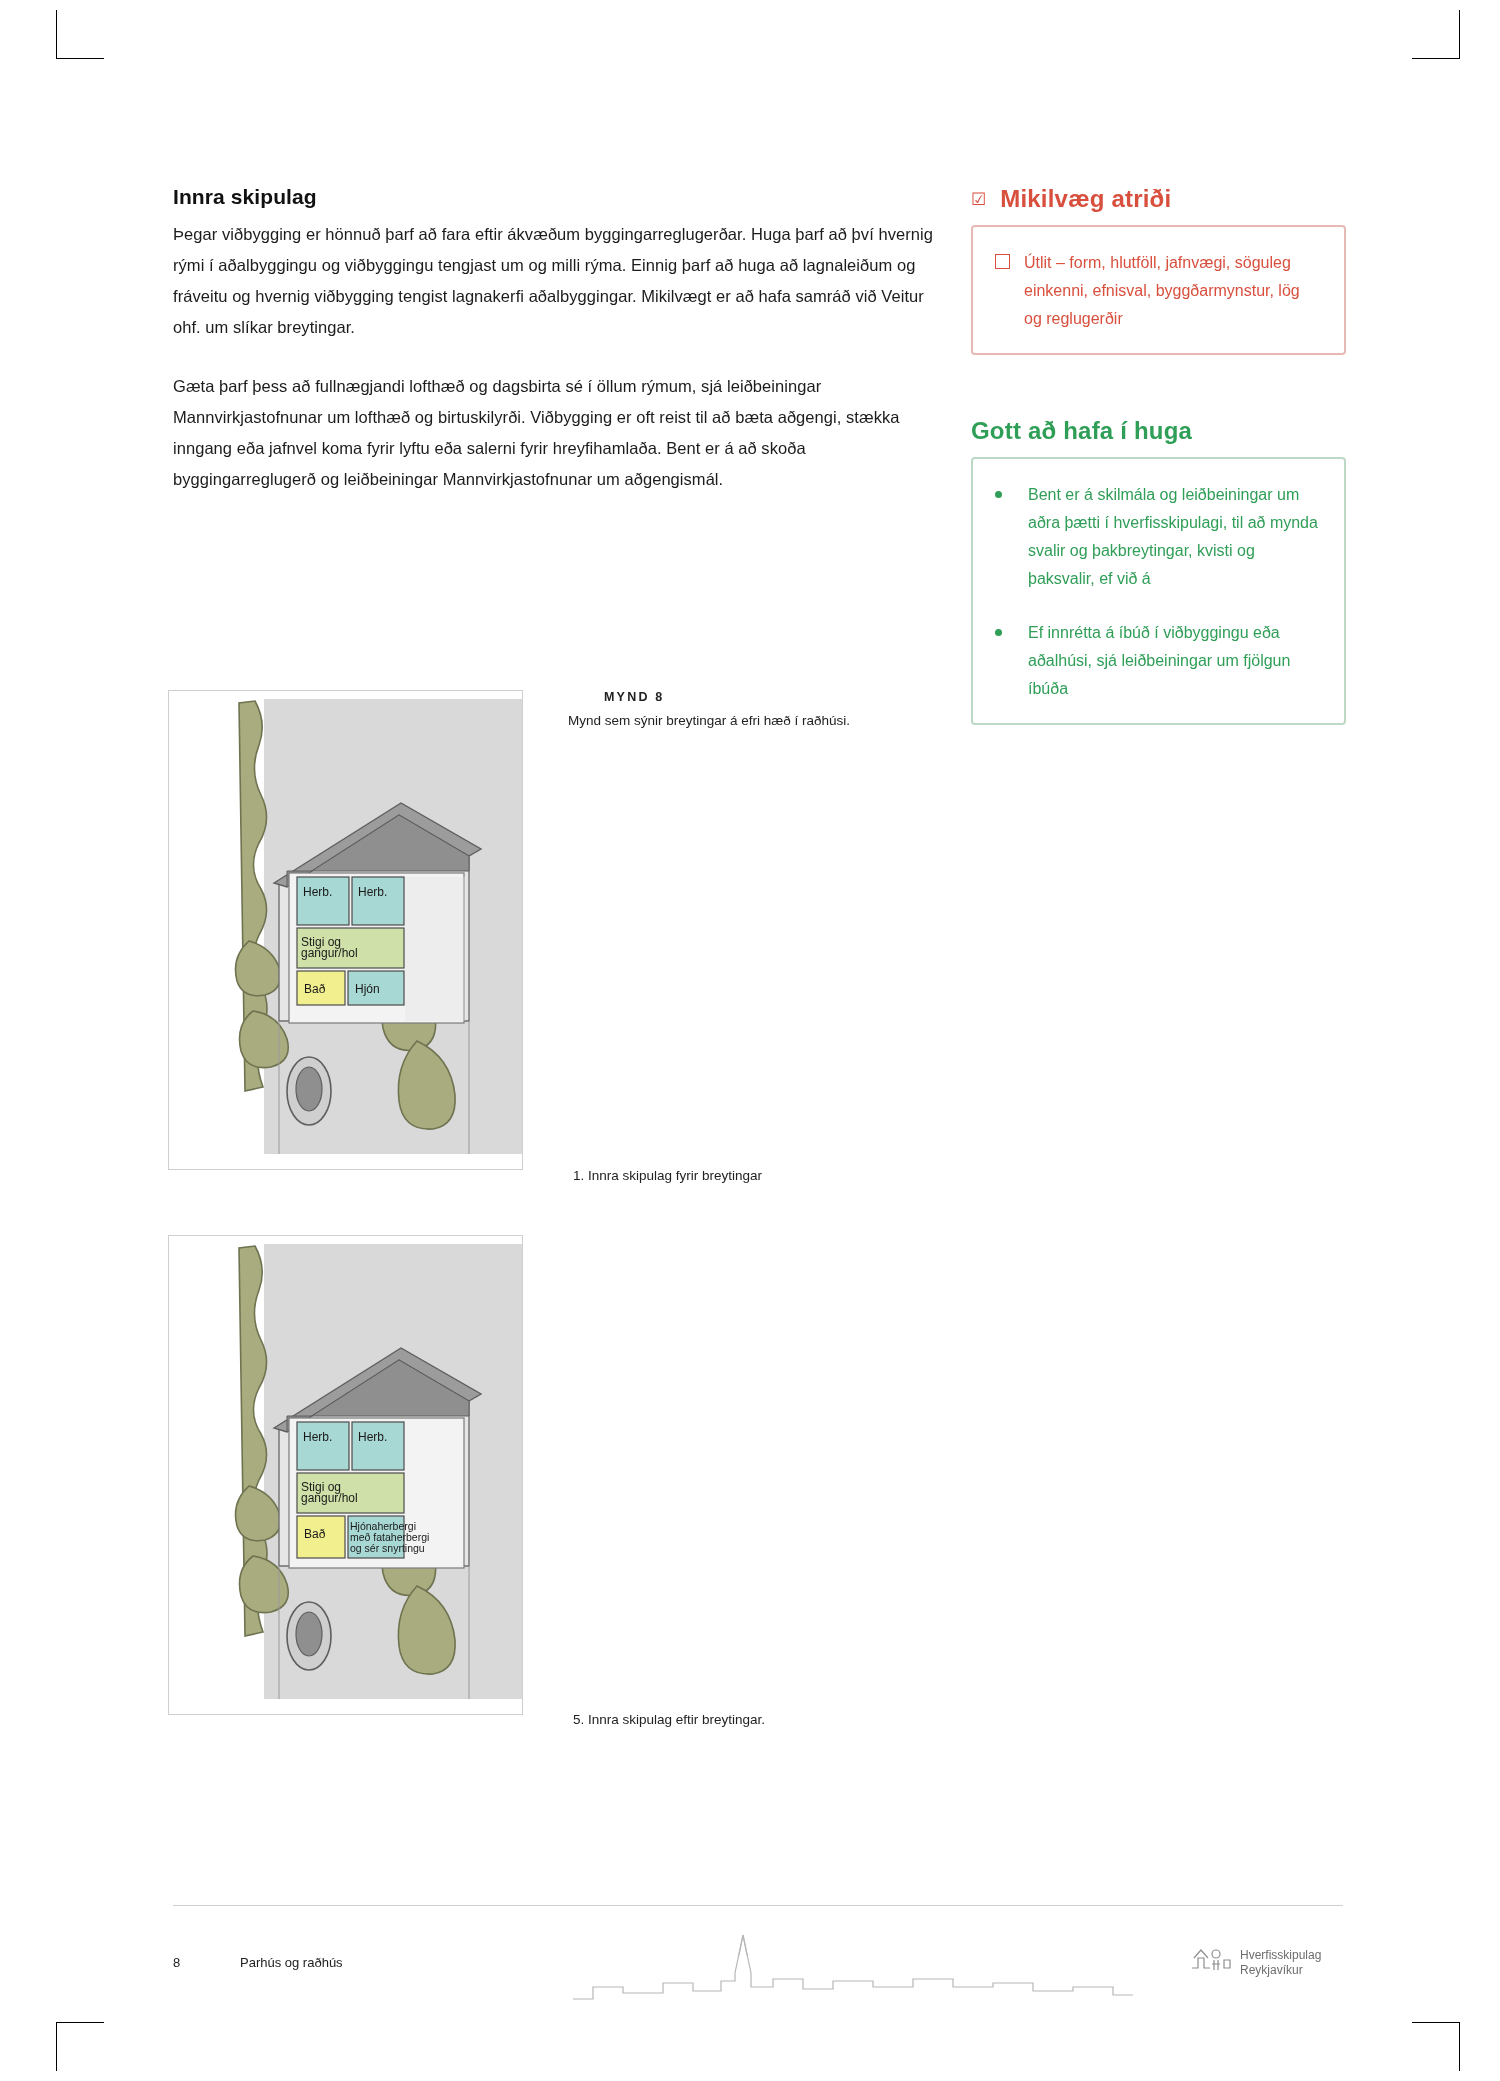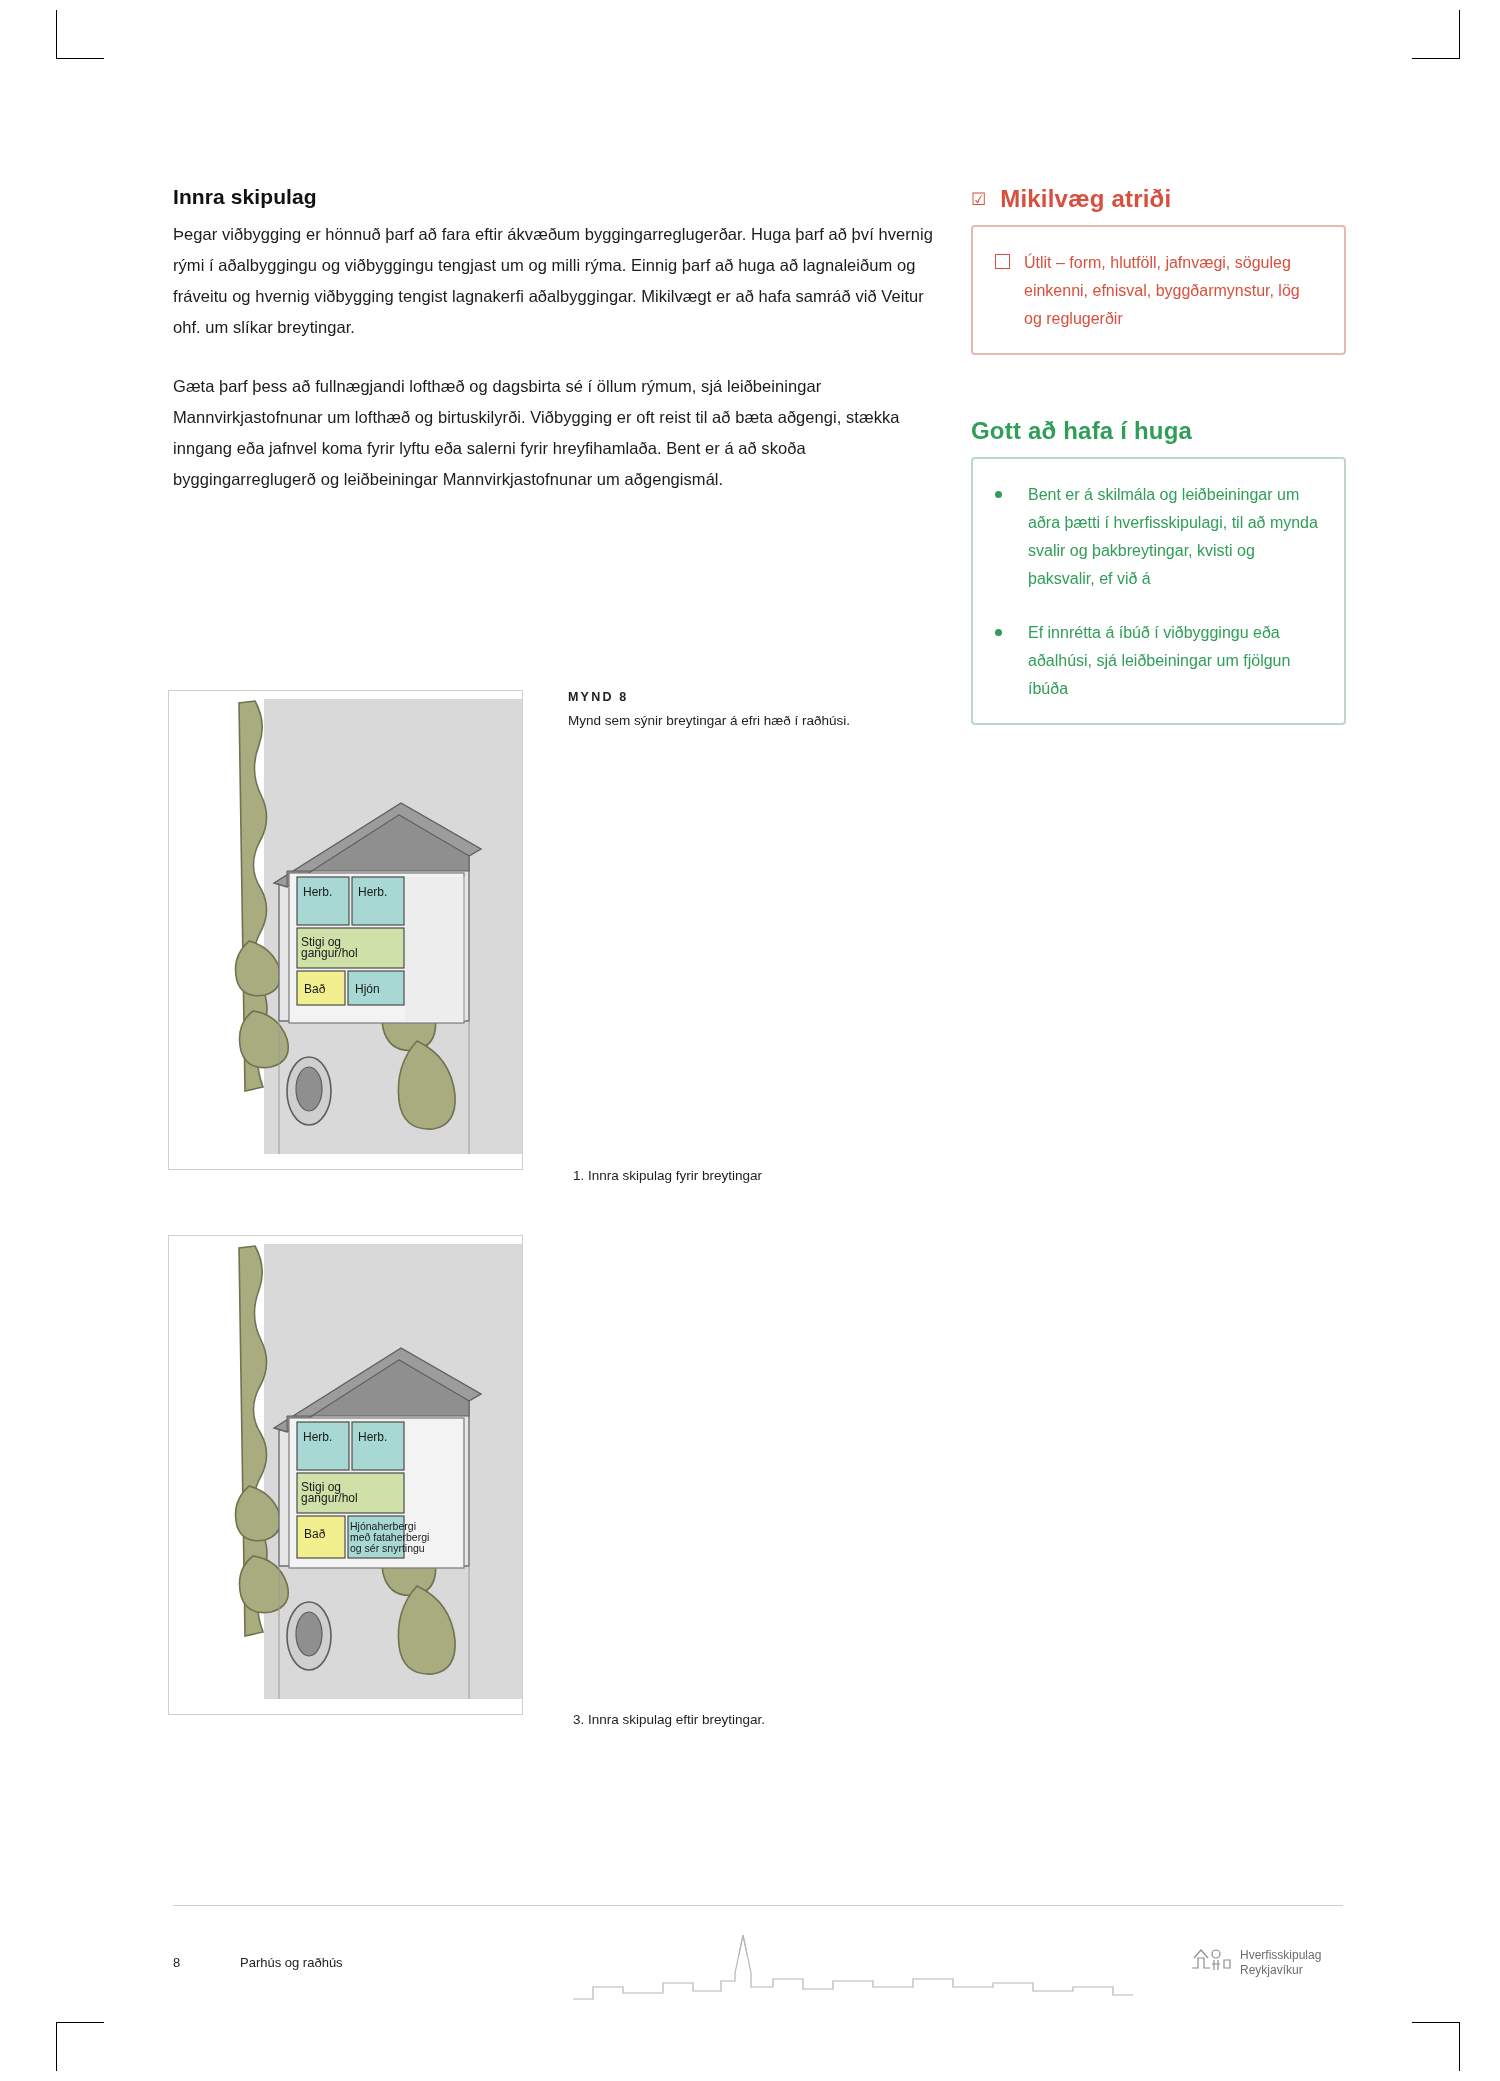--- a/index.html
+++ b/index.html
@@ -152,20 +152,21 @@
     border: 1px solid #cfcfcf;
     background: #22c55e;
     box-sizing: border-box;
     overflow: hidden;
   }
   .fig-caption-label {
     font-size: 12.5px;
     letter-spacing: 2.2px;
     font-weight: bold;
     color: #222;
+    margin-left: 36px;
   }
   .fig-caption-text {
     font-size: 13.5px;
     line-height: 22px;
     color: #222;
     margin-top: 6px;
   }
   .fig-subcaption {
     position: absolute;
     font-size: 13.5px;
@@ -355,21 +356,21 @@
       <text x="181" y="294" font-family="Liberation Sans, sans-serif" font-size="10.5" fill="#1a1a1a">Hjónaherbergi</text>
       <text x="181" y="305" font-family="Liberation Sans, sans-serif" font-size="10.5" fill="#1a1a1a">með fataherbergi</text>
       <text x="181" y="316" font-family="Liberation Sans, sans-serif" font-size="10.5" fill="#1a1a1a">og sér snyrtingu</text>
 
       <ellipse cx="140" cy="400" rx="22" ry="34" fill="#cfcfcf" stroke="#5e5e5e" stroke-width="1.6"></ellipse>
       <ellipse cx="140" cy="398" rx="13" ry="22" fill="#8f8f8f" stroke="#5e5e5e" stroke-width="1.2"></ellipse>
       <path d="M110 330 L110 463" stroke="#9a9a9a" stroke-width="1"></path>
       <path d="M300 330 L300 463" stroke="#9a9a9a" stroke-width="1"></path>
     </svg>
   </div>
-  <div class="fig-subcaption" style="left:565px; top:1712px;">3. Innra skipulag eftir breytingar.</div>
+  <div class="fig-subcaption" style="left:565px; top:1712px;">5. Innra skipulag eftir breytingar.</div>
 
   <div class="footer-rule"></div>
 
   <svg class="footer-skyline" width="600" height="110" viewBox="0 0 600 110">
     <path d="M20 104 L40 104 L40 92 L70 92 L70 98 L110 98 L110 88 L140 88 L140 96 L168 96 L168 86 L182 86 L182 78 L190 40 L198 78 L198 92 L220 92 L220 84 L250 84 L250 94 L280 94 L280 86 L320 86 L320 92 L360 92 L360 84 L400 84 L400 92 L440 92 L440 88 L480 88 L480 96 L520 96 L520 92 L560 92 L560 100 L580 100" fill="none" stroke="#b6b6b6" stroke-width="1.2"></path>
     <path d="M186 60 L190 40 L194 60" fill="none" stroke="#b6b6b6" stroke-width="1.2"></path>
   </svg>
 
   <svg class="footer-mark" width="50" height="40" viewBox="0 0 50 40">
     <path d="M6 30 L12 30 L12 20 L18 20 L18 30 L24 30" fill="none" stroke="#8d8d8d" stroke-width="1.2"></path>

